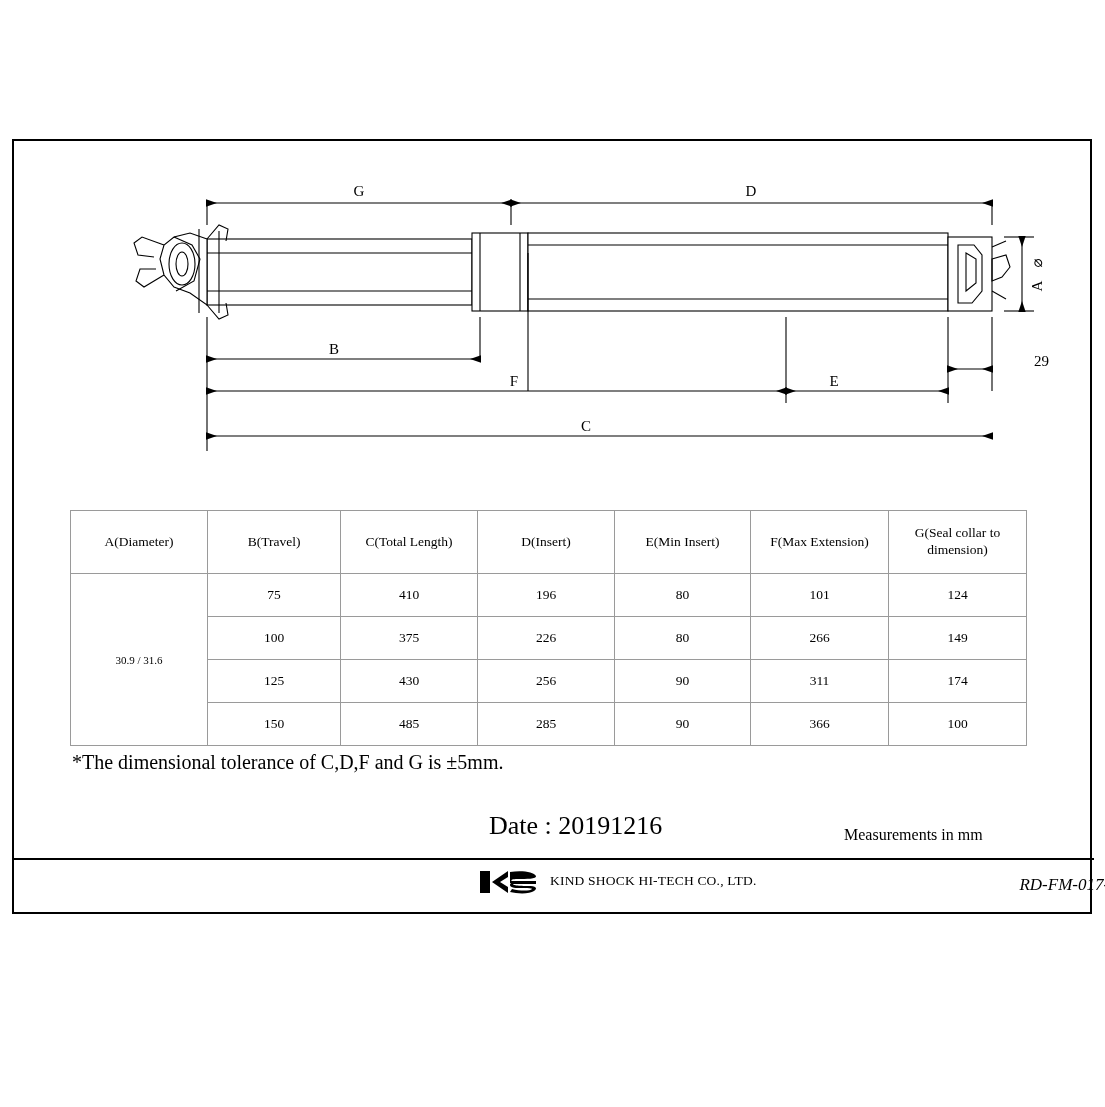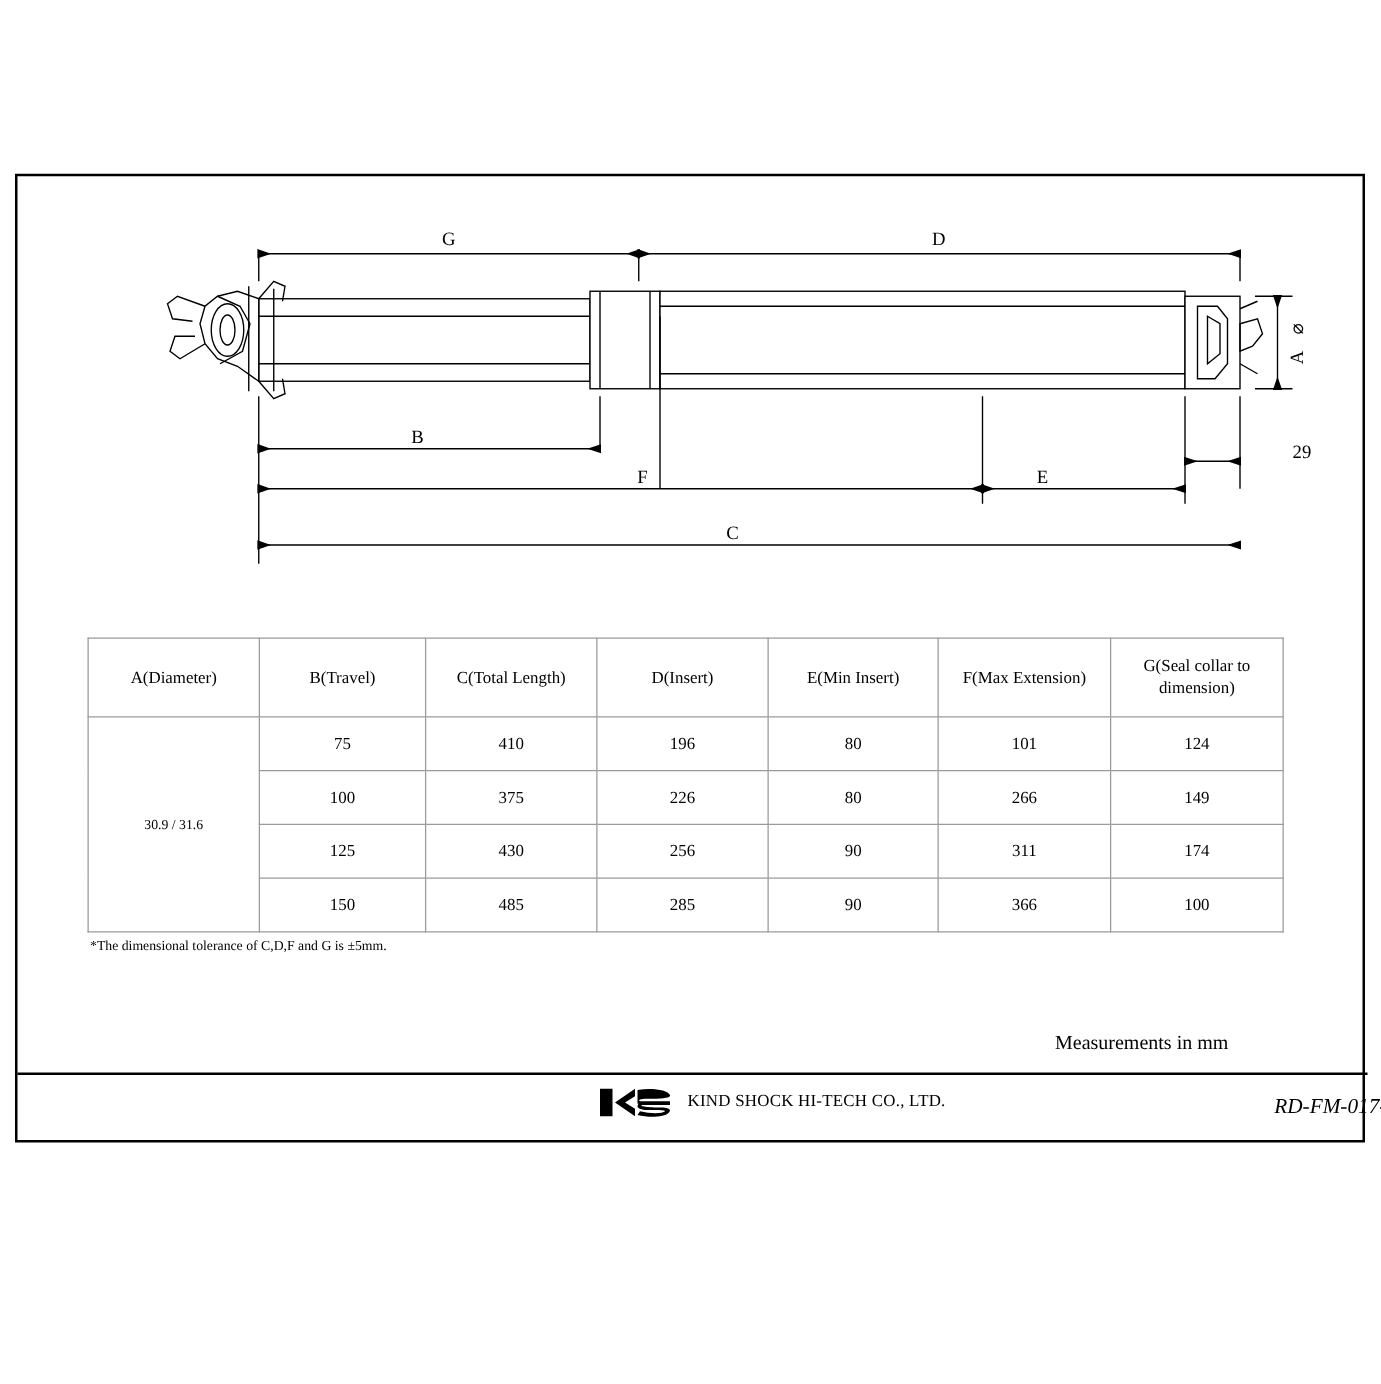--- a/index.html
+++ b/index.html
@@ -65,21 +65,21 @@
     height: 40px;
   }
   #spec-table td.diam-cell {
     font-size: 11px;
   }
 
   #tolerance-note {
     position: absolute;
     left: 58px;
     top: 610px;
-    font-size: 11px;
+    font-size: 20px;
     font-family: "Liberation Serif", serif;
   }
 
   
   #footer-rule {
     position: absolute;
     left: 0;
     top: 717px;
     width: 1080px;
     height: 2px;
@@ -282,20 +282,24 @@
         <td>285</td>
         <td>90</td>
         <td>366</td>
         <td>100</td>
       </tr>
     </tbody>
   </table>
 
   <div id="tolerance-note">*The dimensional tolerance of C,D,F and G is ±5mm.</div>
 
+  <div id="date-label">
+    <span>Date :</span>
+    <span>20191216</span>
+  </div>
   <div id="units-label">Measurements in mm</div>
 
   <div id="footer-rule"></div>
 
   <div id="company-row">
     <div id="logo-mark">
       <svg width="62" height="26" viewBox="0 0 62 26" xmlns="http://www.w3.org/2000/svg">
         <path d="M2,2 L12,2 L12,24 L2,24 Z" fill="#000"></path>
         <path d="M14,13 L30,2 L30,8 L22,13 L30,18 L30,24 Z" fill="#000"></path>
         <path d="M32,3 C44,1 56,3 58,7 C59,10 48,10 40,10 C34,10 32,11 34,12 L58,12 L58,15 L36,15 C32,16 42,17 50,17 C58,17 60,19 56,22 C52,25 40,25 32,23 L34,20 C42,22 52,22 54,20 C55,19 46,19 40,19 C34,19 30,17 33,14 L32,14 Z" fill="#000"></path>

